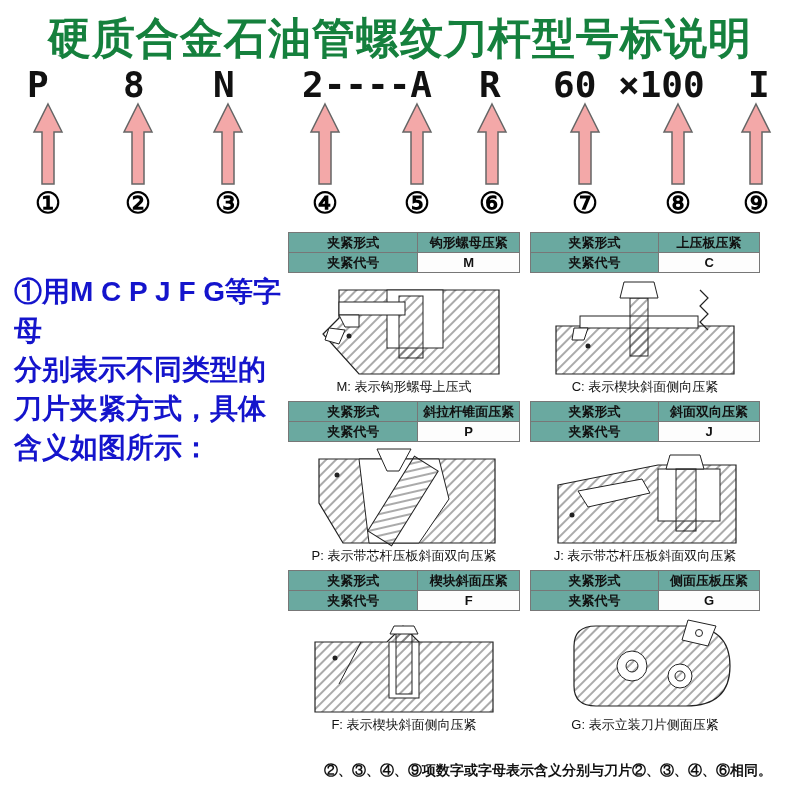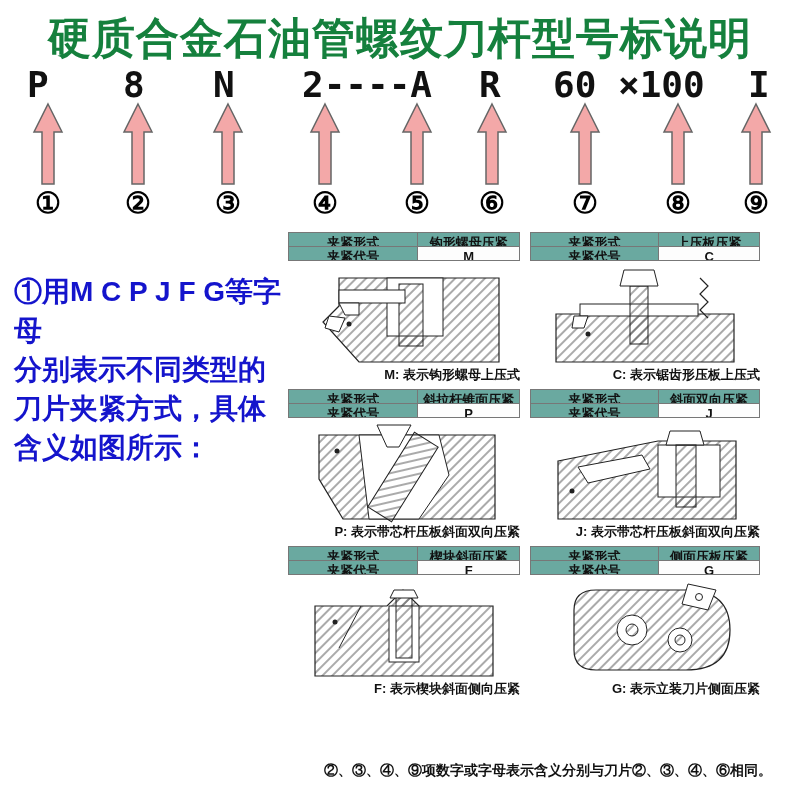--- a/index.html
+++ b/index.html
@@ -17,26 +17,26 @@
   .marker{position:absolute;top:186px;width:34px;text-align:center;
           font-size:29px;font-weight:bold;color:#000}
 
   .blue{position:absolute;left:14px;top:272px;width:276px;color:#1414cc;
         font-size:28px;font-weight:bold;line-height:39px}
 
   .panels{position:absolute;left:288px;top:232px;width:472px;display:grid;
           grid-template-columns:232px 230px;column-gap:10px;row-gap:6px}
   .panel{display:flex;flex-direction:column}
   .ph{display:grid;grid-template-columns:56% 44%;border-left:1px solid #777;border-top:1px solid #777}
-  .cell{border-right:1px solid #777;border-bottom:1px solid #777;height:14px;line-height:19px;
+  .cell{border-right:1px solid #777;border-bottom:1px solid #777;height:20px;line-height:19px;
         text-align:center;font-size:13px;font-weight:bold;color:#111;overflow:hidden;white-space:nowrap}
   .teal{background:#6aa9a0}
   .light{background:#fdfdfd}
   .draw{height:106px;display:flex;align-items:center;justify-content:center}
-  .cap{text-align:right;font-size:13px;font-weight:bold;color:#111;height:16px;line-height:16px;white-space:nowrap}
+  .cap{text-align:center;font-size:13px;font-weight:normal;color:#111;height:16px;line-height:16px;white-space:nowrap}
 
   .bottom-note{position:absolute;left:278px;top:762px;width:494px;text-align:right;
                font-size:14px;font-weight:bold;color:#111;white-space:nowrap}
 </style>
 </head>
 <body>
 
 <div>
 
   <div class="title">硬质合金石油管螺纹刀杆型号标说明</div>
@@ -144,21 +144,21 @@
             </defs>
           <path d="M16 52 H194 V100 H16 Z" fill="url(#hc)" stroke="#222" stroke-width="1.2"></path>
           <rect x="40" y="42" width="118" height="12" fill="#fff" stroke="#222"></rect>
           <rect x="90" y="24" width="18" height="58" fill="url(#hc)" stroke="#222"></rect>
           <polygon points="84,8 114,8 118,24 80,24" fill="#fff" stroke="#222"></polygon>
           <path d="M160 16 l8 8 -8 8 8 8 -8 8 8 8" fill="none" stroke="#222" stroke-width="1.2"></path>
           <path d="M34 54 l14 0 -4 12 -12 0 z" fill="#fff" stroke="#222"></path>
           <circle cx="48" cy="72" r="2.5" fill="#222"></circle>
         </svg>
       </div>
-      <div class="cap">C: 表示锯齿形压板上压式</div>
+      <div class="cap">C: 表示楔块斜面侧向压紧</div>
     </div>
 
     <div class="panel">
       <div class="ph">
         <div class="cell teal">夹紧形式</div>
         <div class="cell teal">斜拉杆锥面压紧</div>
         <div class="cell teal">夹紧代号</div>
         <div class="cell light">P</div>
       </div>
       <div class="draw">

